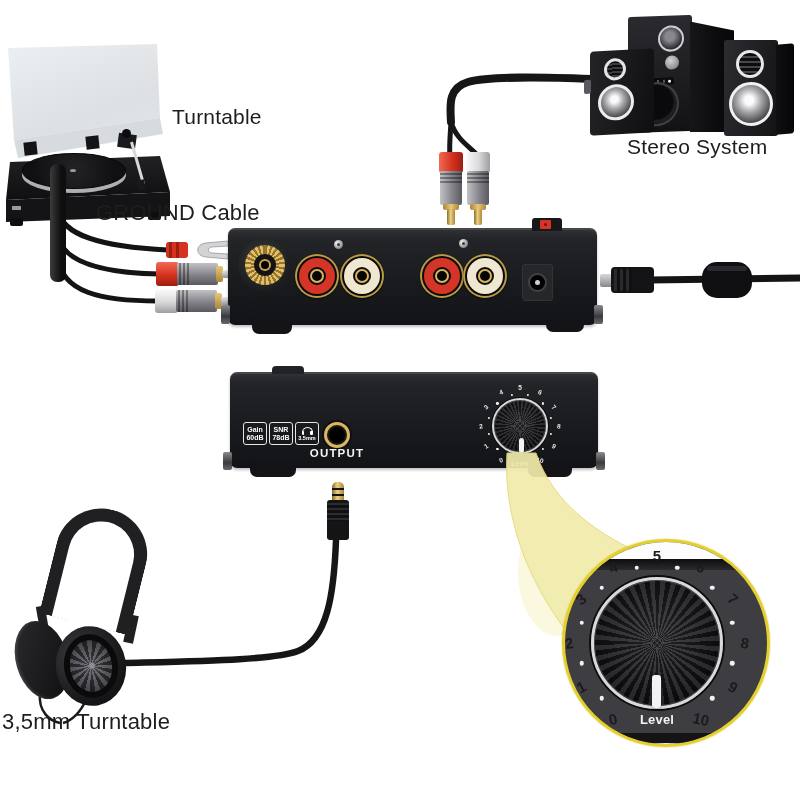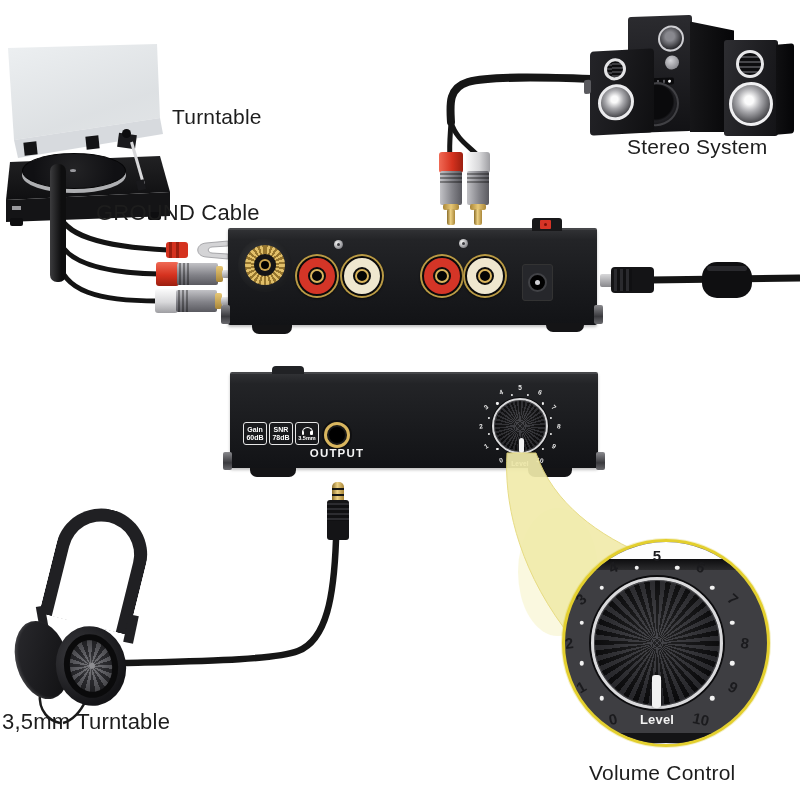--- a/index.html
+++ b/index.html
@@ -4,21 +4,21 @@
 <style>
   html,body{margin:0;padding:0;background:#fff;}
   #stage{position:relative;width:800px;height:800px;background:#fff;overflow:hidden;
          font-family:"Liberation Sans",sans-serif;}
   #stage *{box-sizing:border-box;}
   .abs{position:absolute;}
   svg.layer{position:absolute;left:0;top:0;pointer-events:none;}
   
   .lbl{position:absolute;color:#1d1d1d;white-space:nowrap;letter-spacing:.2px;}
   
-  .panel{position:absolute;border-radius:2px;
+  .panel{position:absolute;border-radius:7px;
     background:linear-gradient(180deg,#303134 0%,#232427 10%,#1a1b1e 55%,#121316 100%);
     border-top:2px solid #46474a;box-shadow:0 2px 3px rgba(0,0,0,.25);}
   .foot{position:absolute;height:9px;background:#141416;border-radius:0 0 7px 7px;}
   .sidenub{position:absolute;width:9px;border-radius:2px;
     background:linear-gradient(180deg,#8a8a8e,#3a3a3e 60%,#6a6a6e);}
   
   .gpost-outer{position:absolute;border-radius:50%;
     background:radial-gradient(circle at 45% 40%,#3b3c3f,#1b1c1e 70%);}
   .gpost-gold{position:absolute;border-radius:50%;
     background:repeating-conic-gradient(#96762f 0deg 8deg,#e2c069 8deg 16deg);}
@@ -394,15 +394,14 @@
         <span class="kdot" style="left: 75.3px; top: 20.2px;"></span>
         <span class="kdot" style="left: 55.2px; top: 55.2px;"></span>
       </div>
     <div class="lbl" style="left:52px;top:170px;width:80px;text-align:center;font-size:13px;font-weight:bold;color:#f2f2f2;">Level</div>
   </div>
 
   <div class="lbl" style="left:172px;top:105px;font-size:21px;z-index:7;">Turntable</div>
   <div class="lbl" style="left:96px;top:200px;font-size:22px;z-index:7;">GROUND Cable</div>
   <div class="lbl" style="left:627px;top:135px;font-size:21px;z-index:7;">Stereo System</div>
   <div class="lbl" style="left:2px;top:709px;font-size:22px;z-index:7;">3,5mm Turntable</div>
-  <div class="lbl" style="left:589px;top:761px;font-size:21px;z-index:7;">Volume Control</div>
 
 </div>
 
 </body></html>

